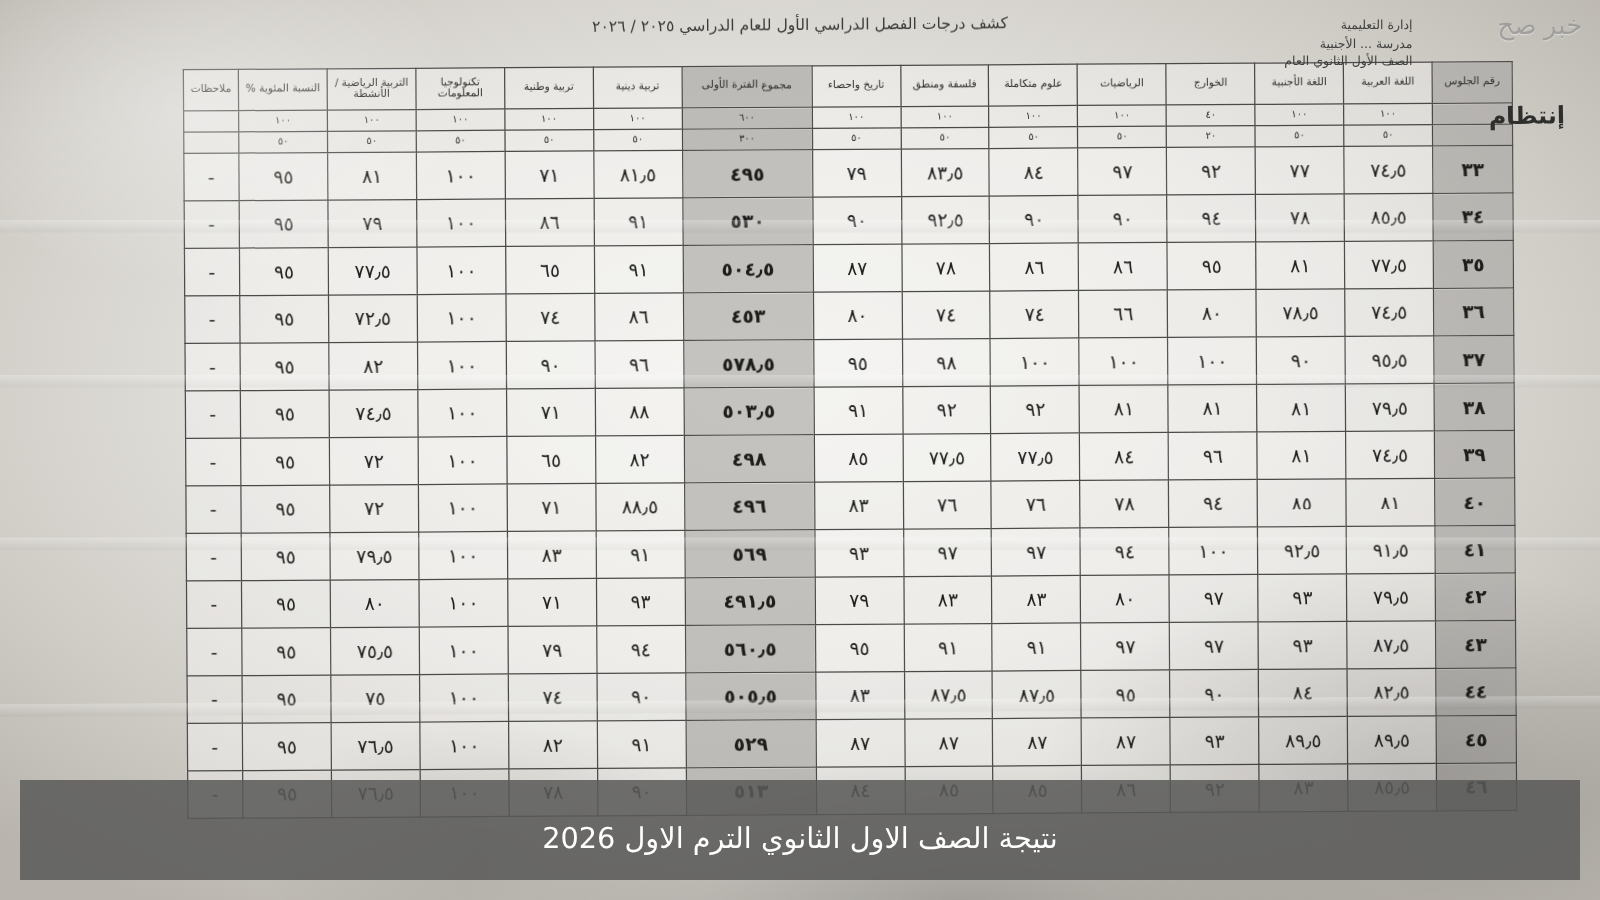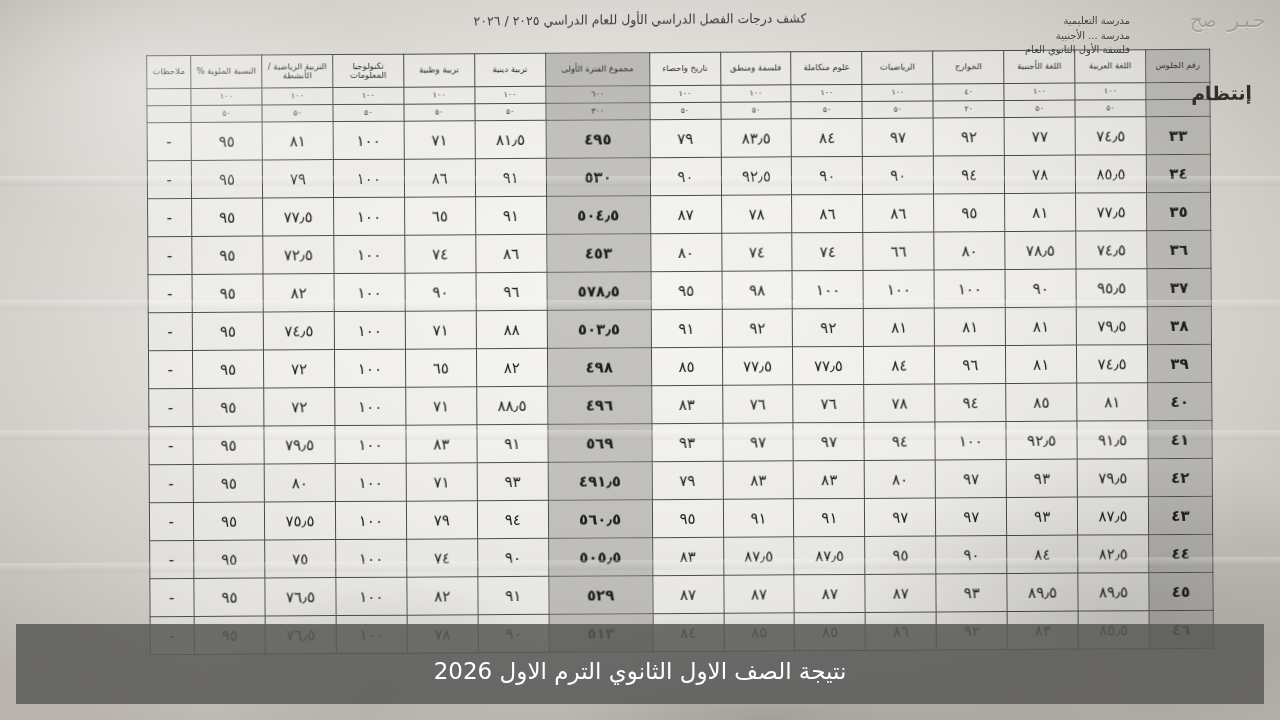--- a/index.html
+++ b/index.html
@@ -37,21 +37,21 @@
   .watermark {
     position: absolute;
     top: 8px;
     right: 14px;
     font-size: 21px;
     color: #9a9a98;
     letter-spacing: 1px;
     opacity: 0.85;
     z-index: 9;
     text-shadow: 0 1px 1px rgba(255,255,255,0.5);
-    font-family: Liberation Mono, monospace;
+    font-family: Liberation Sans, sans-serif;
   }
   
   .doc-title {
     position: absolute;
     top: 12px;
     left: 0;
     right: 0;
     text-align: center;
     font-size: 12.5px;
     color: #3a3a38;
@@ -180,23 +180,23 @@
 </head>
 <body>
 
 <div id="page">
 
   <div class="watermark">خبر صح</div>
 
   <div class="doc-title">كشف درجات الفصل الدراسي الأول للعام الدراسي ٢٠٢٥ / ٢٠٢٦</div>
 
   <div class="header-right">
-    <div>مدرسة التعليمية</div>
+    <div>إدارة التعليمية</div>
     <div>مدرسة ... الأجنبية</div>
-    <div>فلسفة الأول الثانوي العام</div>
+    <div>الصف الأول الثانوي العام</div>
   </div>
 
   <div class="stamp-regular">إنتظام</div>
 
   <div class="table-wrap">
     <table class="grades">
       <colgroup id="colgroup">
           <col class="col-seat">
           <col>
           <col>

